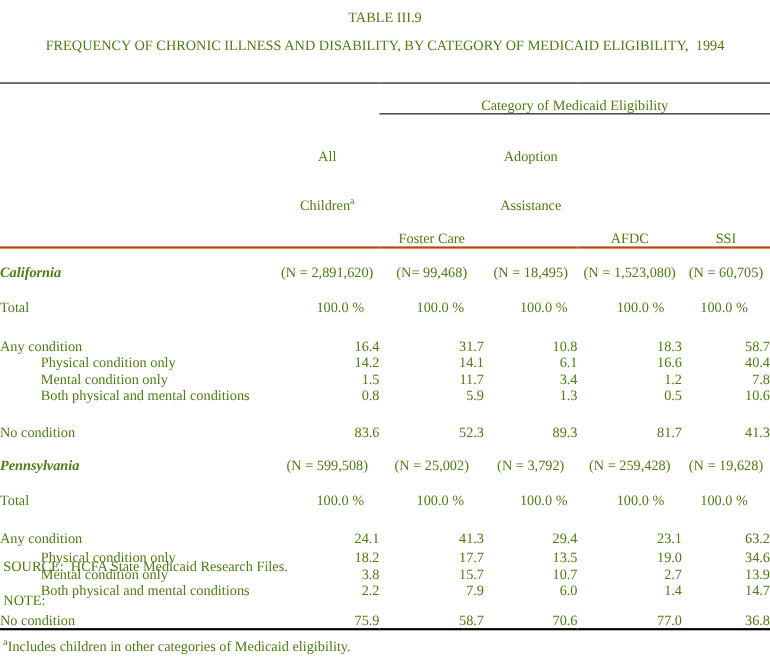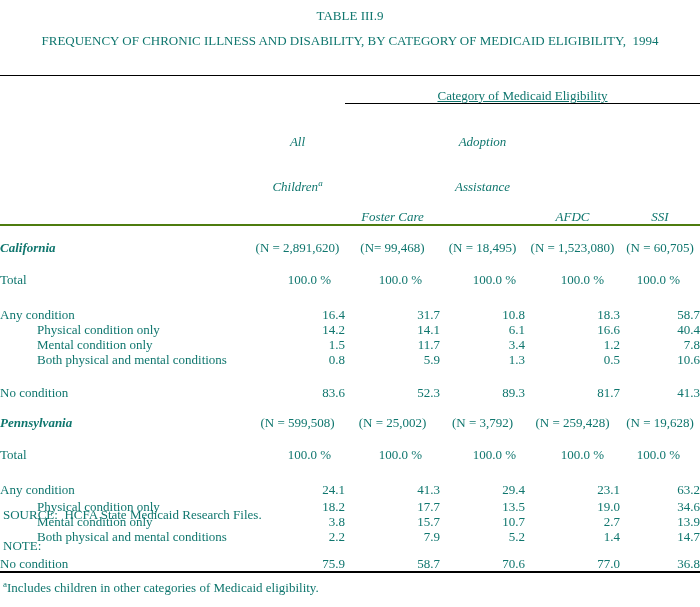--- a/index.html
+++ b/index.html
@@ -1,40 +1,40 @@
 <!DOCTYPE html>
 <html><head>
 <meta charset="utf-8">
 <style>
   html,body{margin:0;padding:0;background:#fff;}
   .page{
     position:relative;
     width:700px;height:607px;
     background:#ffffff;
     font-family:"Liberation Serif","DejaVu Serif",serif;
-    font-size:13px;color:#0f766e;
+    font-size:13px;color:#4d7c0f;
     overflow:hidden;
   }
   .centered{position:absolute;left:0;width:700px;text-align:center;white-space:pre-wrap;}
   .title{top:8px;}
   .subtitle{top:33px;}
 
   table.freq{
     position:absolute;top:75px;left:0;
     width:700px;border-collapse:collapse;table-layout:fixed;
     border-top:1px solid #000;
   }
   table.freq td, table.freq th{
     vertical-align:bottom;padding:0;line-height:15px;
     font-weight:normal;overflow:visible;white-space:pre;
   }
   tr.span-row{height:28px;}
-  tr.span-row .span-head{text-align:center;border-bottom:1px solid #000;text-decoration:underline;}
+  tr.span-row .span-head{text-align:center;border-bottom:1px solid #000;}
   tr.cols-row{height:36px;}
-  tr.cols-row th{border-bottom:2px solid #4d7c0f;font-style:italic;}
+  tr.cols-row th{border-bottom:2px solid #c2410c;}
   sup{font-size:9px;vertical-align:super;line-height:0;}
 
   td.lbl{text-align:left;padding-left:3px;}
   td.lbl.sub{padding-left:37px;}
   tr.state td.lbl{font-weight:bold;font-style:italic;}
 
   td.num{text-align:right;}
   td.c1{padding-right:29px;}
   td.c2{padding-right:33px;}
   td.c3{padding-right:24px;}
@@ -200,21 +200,21 @@
       <td class="num c2">15.7</td>
       <td class="num c3">10.7</td>
       <td class="num c4">2.7</td>
       <td class="num c5">13.9</td>
     </tr>
 
     <tr class="h15">
       <td class="lbl sub">Both physical and mental conditions</td>
       <td class="num c1">2.2</td>
       <td class="num c2">7.9</td>
-      <td class="num c3">5.2</td>
+      <td class="num c3">6.0</td>
       <td class="num c4">1.4</td>
       <td class="num c5">14.7</td>
     </tr>
 
     <tr class="h28 last">
       <td class="lbl">No condition</td>
       <td class="num c1">75.9</td>
       <td class="num c2">58.7</td>
       <td class="num c3">70.6</td>
       <td class="num c4">77.0</td>

